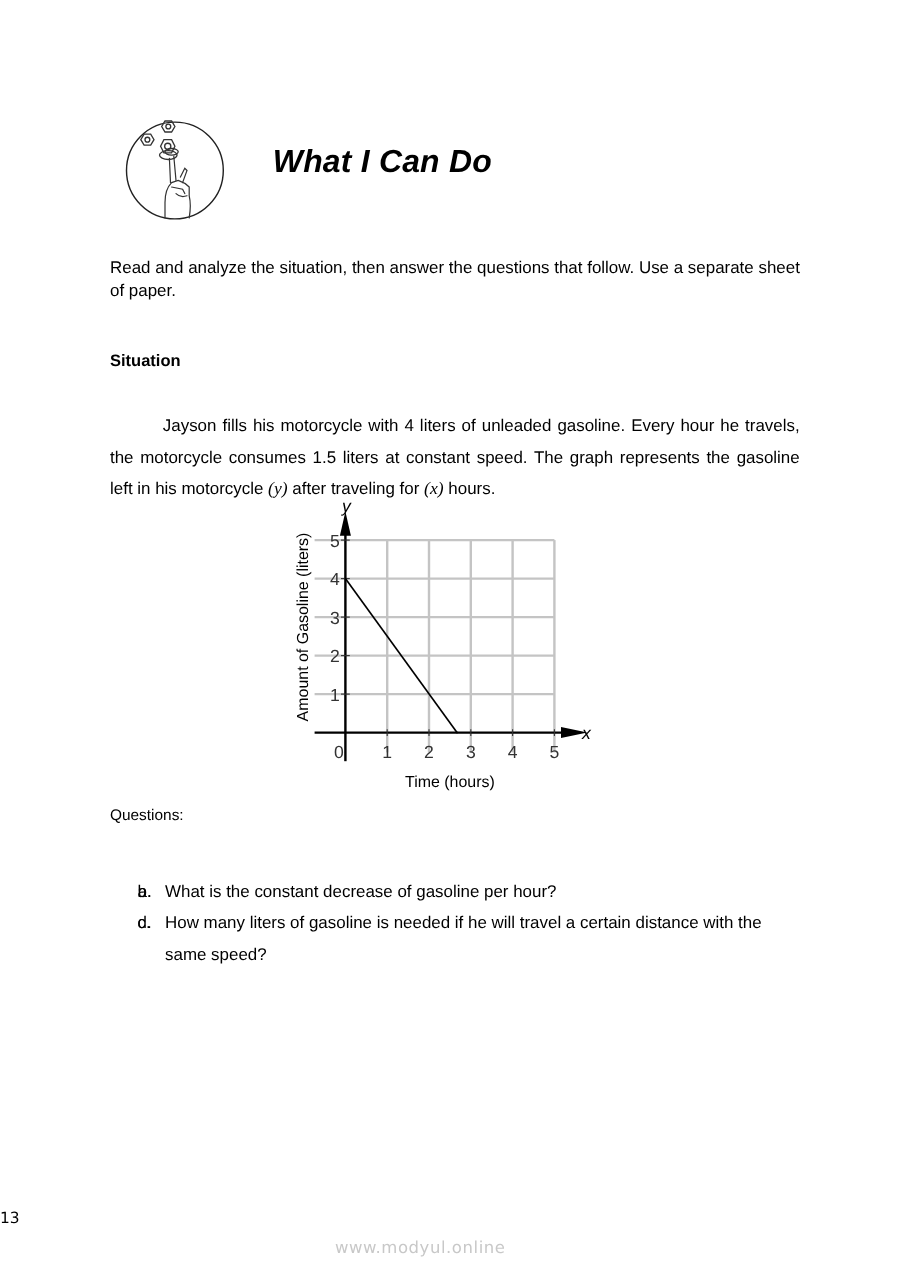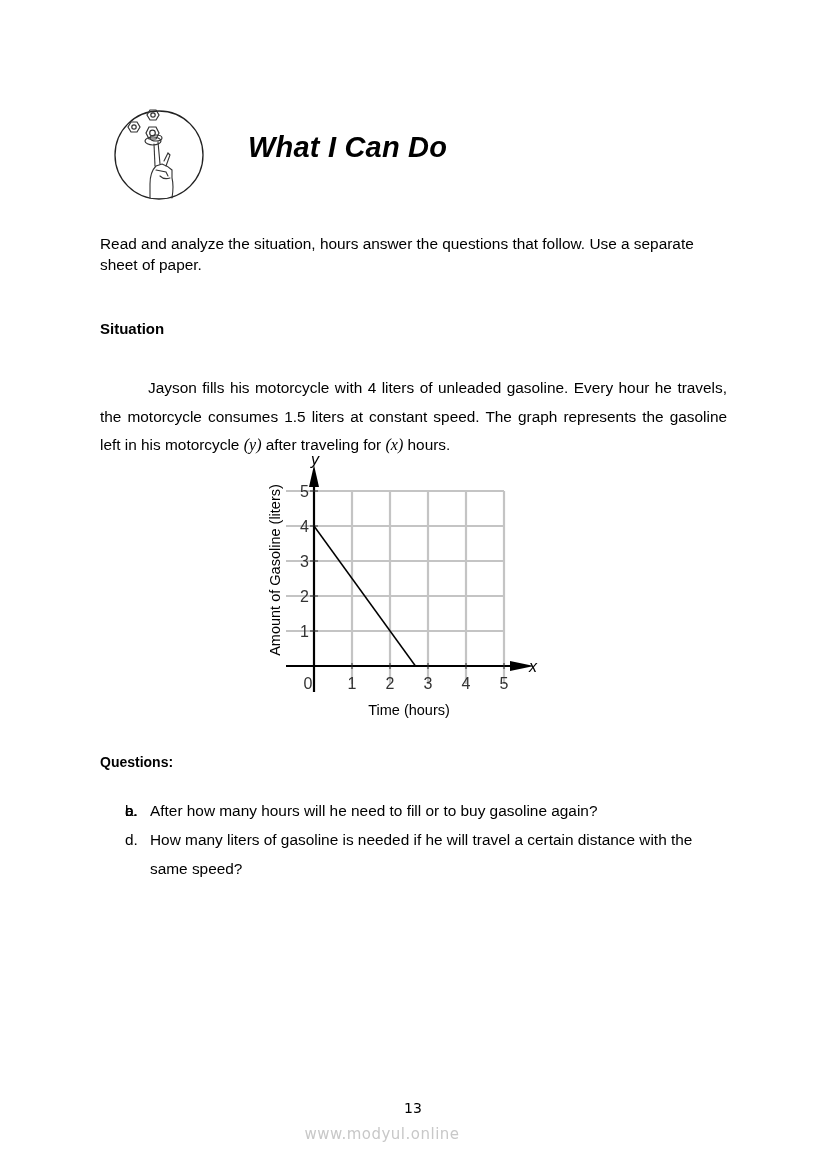--- a/index.html
+++ b/index.html
@@ -9,26 +9,26 @@
   #logo { left: 112px; top: 108px; width: 96px; height: 92px; }
   #title { left: 224px; top: 131px; font-size: 29px; font-weight: bold; font-style: italic;
            letter-spacing: 0.2px; margin-left: 24px; }
   #intro { left: 100px; top: 233px; width: 630px; font-size: 15.4px; line-height: 21px; }
   #situation-heading { left: 100px; top: 320px; font-size: 15px; font-weight: bold; }
   #situation-text { left: 100px; top: 374px; width: 627px; font-size: 15.4px; line-height: 28.5px;
                     text-align: justify; }
   #situation-text .indent { display: inline-block; width: 48px; }
   .math { font-family: "Liberation Serif", serif; font-style: italic; font-size: 16px; }
   #chart { left: 250px; top: 445px; width: 300px; height: 285px; }
-  #questions-heading { left: 100px; top: 754px; font-size: 14px; font-weight: bold; }
+  #questions-heading { left: 100px; top: 732px; font-size: 14px; font-weight: normal; }
   #questions { left: 120px; top: 796px; width: 600px; margin: 0; padding: 0; list-style: none;
                font-size: 15.4px; line-height: 29px; }
   #questions li { position: relative; padding-left: 30px; }
   #questions li .letter { position: absolute; left: 5px; top: 0; }
-  #page-number { left: 0; width: 826px; text-align: center; top: 1100px; font-size: 14px;
+  #page-number { left: 0; width: 826px; text-align: left; top: 1100px; font-size: 14px;
                  font-family: "DejaVu Sans", sans-serif; }
   #watermark { left: 0; width: 764px; text-align: center; top: 1125px; font-size: 15px;
                color: #c8c8c8; font-family: "DejaVu Sans", sans-serif; letter-spacing: 0.5px; }
   svg text { font-family: "Liberation Sans", sans-serif; }
 </style>
 </head>
 <body>
 
 <div id="logo" class="abs">
   <svg width="96" height="92" viewBox="0 0 96 92">
@@ -51,21 +51,21 @@
       <path d="M52 53 L56 45 L58 47 L54 58"></path>
       <path d="M38 90 L38 76 Q38 64 44 58 L50 56 Q56 58 60 62 L60 70 Q62 78 60 90"></path>
       <path d="M44 62 L54 64 L56 68"></path>
       <path d="M48 68 Q52 72 58 70"></path>
     </g>
   </svg>
 </div>
 
 <div id="title" class="abs">What I Can Do</div>
 
-<div id="intro" class="abs">Read and analyze the situation, hours answer the questions that follow. Use a separate sheet of paper.</div>
+<div id="intro" class="abs">Read and analyze the situation, then answer the questions that follow. Use a separate sheet of paper.</div>
 
 <div id="situation-heading" class="abs">Situation</div>
 
 <div id="situation-text" class="abs"><span class="indent"></span><span>Jayson fills his motorcycle with 4 liters of unleaded gasoline. Every hour he travels, the motorcycle consumes 1.5 liters at constant speed. The graph represents the gasoline left in his motorcycle </span><span class="math">(y)</span><span> after traveling for </span><span class="math">(x)</span><span> hours.</span></div>
 
 <div id="chart" class="abs">
   <svg id="chart-svg" width="300" height="285" viewBox="0 0 300 285">
     <g id="grid-v">
         <line x1="102" y1="46" x2="102" y2="239" stroke="#c4c4c4" stroke-width="2.2"></line>
         <line x1="140" y1="46" x2="140" y2="239" stroke="#c4c4c4" stroke-width="2.2"></line>
@@ -118,19 +118,19 @@
     <text id="x-axis-title" font-size="14.5" text-anchor="middle" x="159" y="270">Time (hours)</text>
     <text font-size="16" font-style="italic" x="61" y="20">y</text>
     <text font-size="16" font-style="italic" x="279" y="227">x</text>
   </svg>
 </div>
 
 <div id="questions-heading" class="abs">Questions:</div>
 
 <ul id="questions" class="abs">
   <li><span class="letter">a.</span></li>
-  <li><span class="letter">b.</span></li>
-  <li><span class="letter">c.</span><span>After how many hours will he need to fill or to buy gasoline again?</span></li>
+  <li><span class="letter">b.</span><span>What is the constant decrease of gasoline per hour?</span></li>
+  <li><span class="letter">c.</span></li>
   <li><span class="letter">d.</span><span>How many liters of gasoline is needed if he will travel a certain distance with the same speed?</span></li>
 </ul>
 
 <div id="page-number" class="abs">13</div>
 <div id="watermark" class="abs">www.modyul.online</div>
 
 </body></html>

